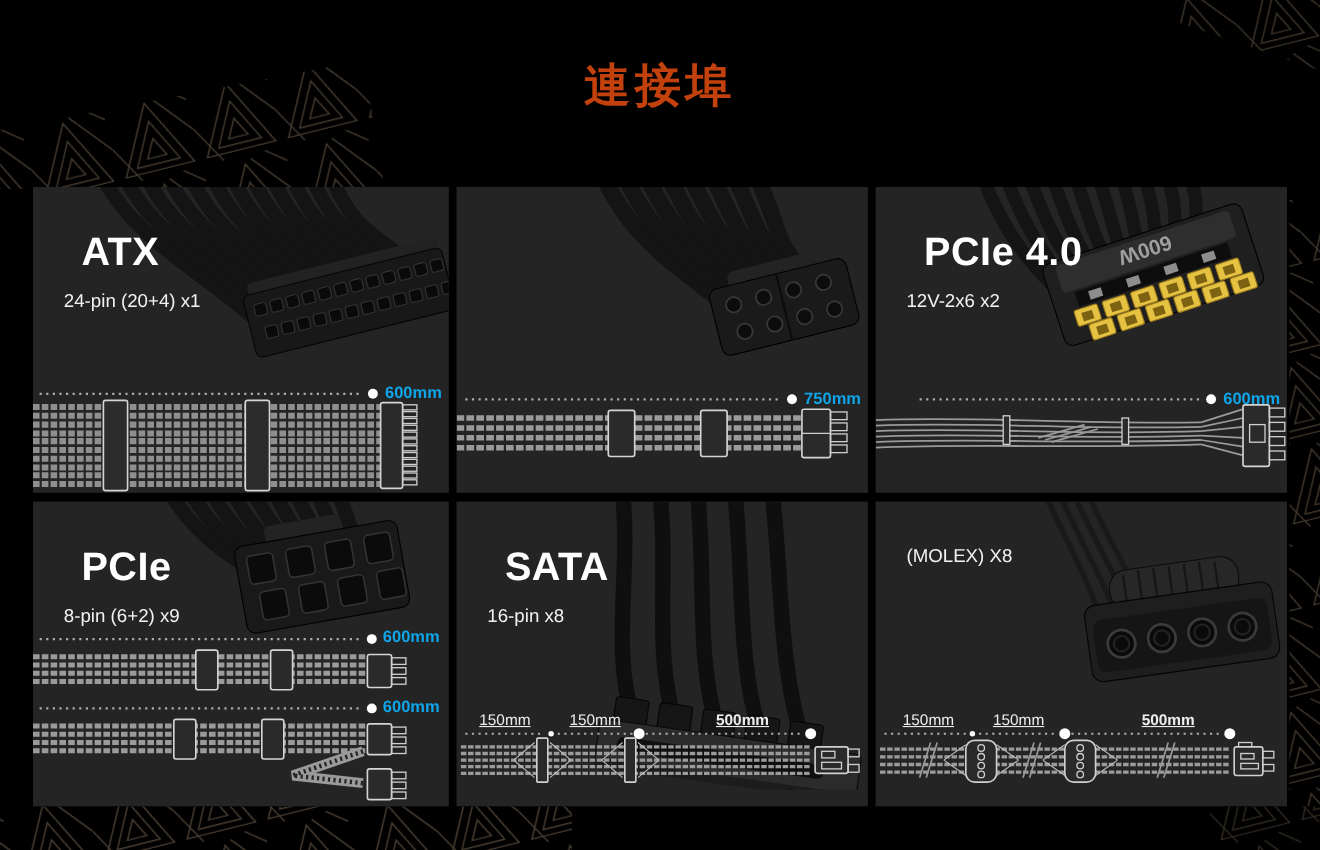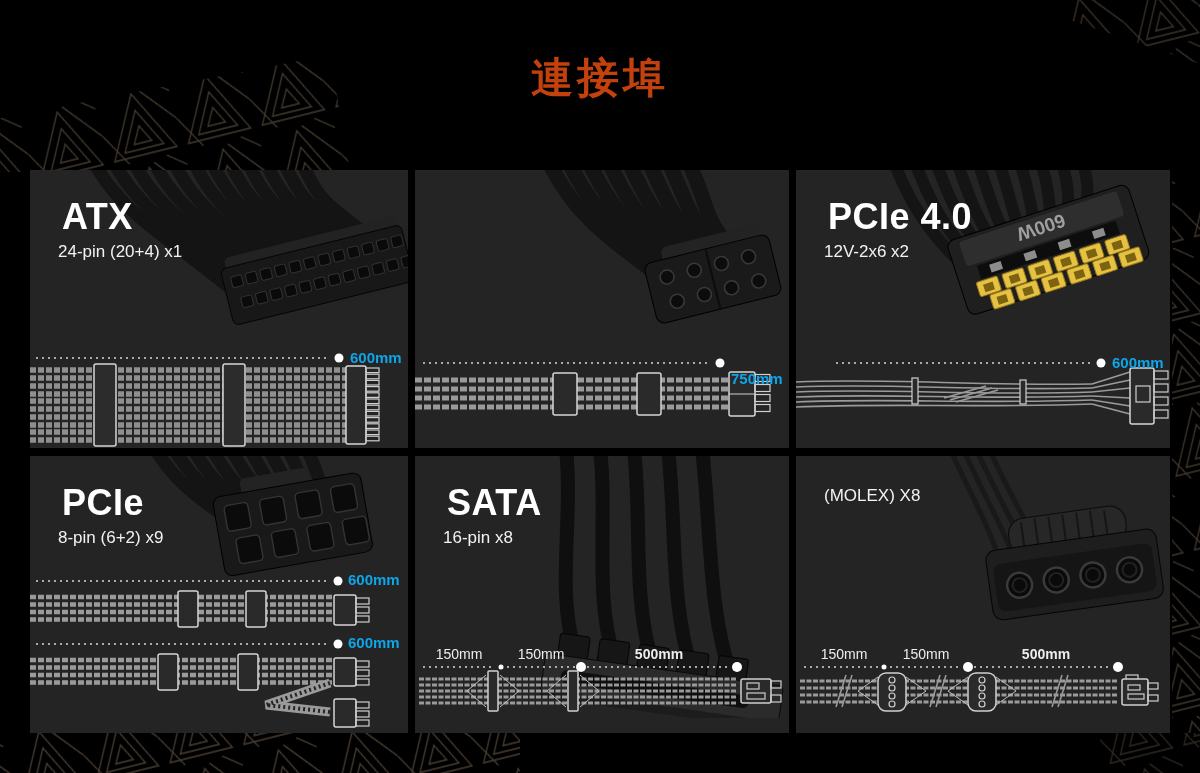--- a/index.html
+++ b/index.html
@@ -6,28 +6,28 @@
   body{width:1200px;height:773px;position:relative;overflow:hidden;
        font-family:"Liberation Sans",sans-serif;color:#fff;}
   .deco{position:absolute;pointer-events:none;}
   .section-title{position:absolute;top:50px;left:0;width:100%;margin:0;text-align:center;
        font-size:42px;font-weight:700;letter-spacing:4px;color:#c2410c;}
   .grid{position:absolute;left:30px;top:170px;width:1140px;
        display:grid;grid-template-columns:378px 374px 374px;grid-template-rows:278px 277px;
        column-gap:7px;row-gap:8px;}
   .card{position:relative;background:#242424;overflow:hidden;}
   .card-head{position:absolute;left:28px;top:24px;z-index:5;}
-  .card-head h2{margin:4px;font-size:36px;line-height:1.05;font-weight:800;color:#fff;letter-spacing:.5px;}
-  .card-head .sub{margin-top:6px;font-size:17px;color:#f2f2f2;}
+  .card-head h2{margin:16px;font-size:36px;line-height:1.05;font-weight:800;color:#fff;letter-spacing:.5px;}
+  .card-head .sub{margin-top:16px;font-size:17px;color:#f2f2f2;}
   .photo{position:absolute;top:0;right:0;z-index:2;display:block;}
   .diagram{position:absolute;inset:0;z-index:3;}
   .diagram svg{position:absolute;left:0;bottom:0;display:block;}
   .mm{position:absolute;font-size:15px;font-weight:700;color:#0ea5e9;white-space:nowrap;}
-  .seg{position:absolute;font-size:14px;font-weight:400;color:#ededed;transform:translateX(-50%);white-space:nowrap;}
-  .seg.bold{font-weight:700;}
+  .seg{position:absolute;font-size:14px;font-weight:400;color:#ededed;transform:translateX(-50%);white-space:nowrap;text-decoration:underline;}
+  .seg.bold{font-weight:700;margin-left:16px;}
 </style>
 </head>
 <body>
 
 <svg class="deco" style="left:0;top:40px" width="350" height="132">
   <defs>
       <pattern id="geoA" width="76" height="76" patternUnits="userSpaceOnUse" patternTransform="rotate(-14)">
     <g fill="none" stroke="#4a3f33" stroke-width="1.3">
       <path d="M6 70 L38 8 L70 70 Z"></path>
           <path d="M18 64 L38 25 L58 64 Z"></path>
@@ -214,21 +214,21 @@
         <rect x="222" y="37" width="24" height="42" rx="2" fill="#2a2a2a" stroke="#d5d5d5" stroke-width="1.5"></rect>
         <rect x="314" y="36" width="26" height="44" rx="2" fill="#2a2a2a" stroke="#d5d5d5" stroke-width="1.5"></rect>
         <line x1="314" y1="58" x2="340" y2="58" stroke="#cfcfcf" stroke-width="1"></line>
         <g fill="none" stroke="#cfcfcf" stroke-width="1.2">
           <rect x="340" y="38.5" width="15" height="7"></rect>
             <rect x="340" y="48.5" width="15" height="7"></rect>
             <rect x="340" y="58.5" width="15" height="7"></rect>
             <rect x="340" y="68.5" width="15" height="7"></rect>
         </g>
       </svg>
-      <span class="mm" style="left:316px;top:200px">750mm</span>
+      <span class="mm" style="left:316px;top:184px">750mm</span>
     </div>
   </section>
 
   <section class="card">
     <div class="card-head">
       <h2>PCIe 4.0</h2>
       <div class="sub">12V-2x6 x2</div>
     </div>
     <svg class="photo" width="374" height="212" viewBox="0 0 374 212">
       <g fill="none" stroke="#141414" stroke-width="12" stroke-linecap="round" stroke-dasharray="10 2">

